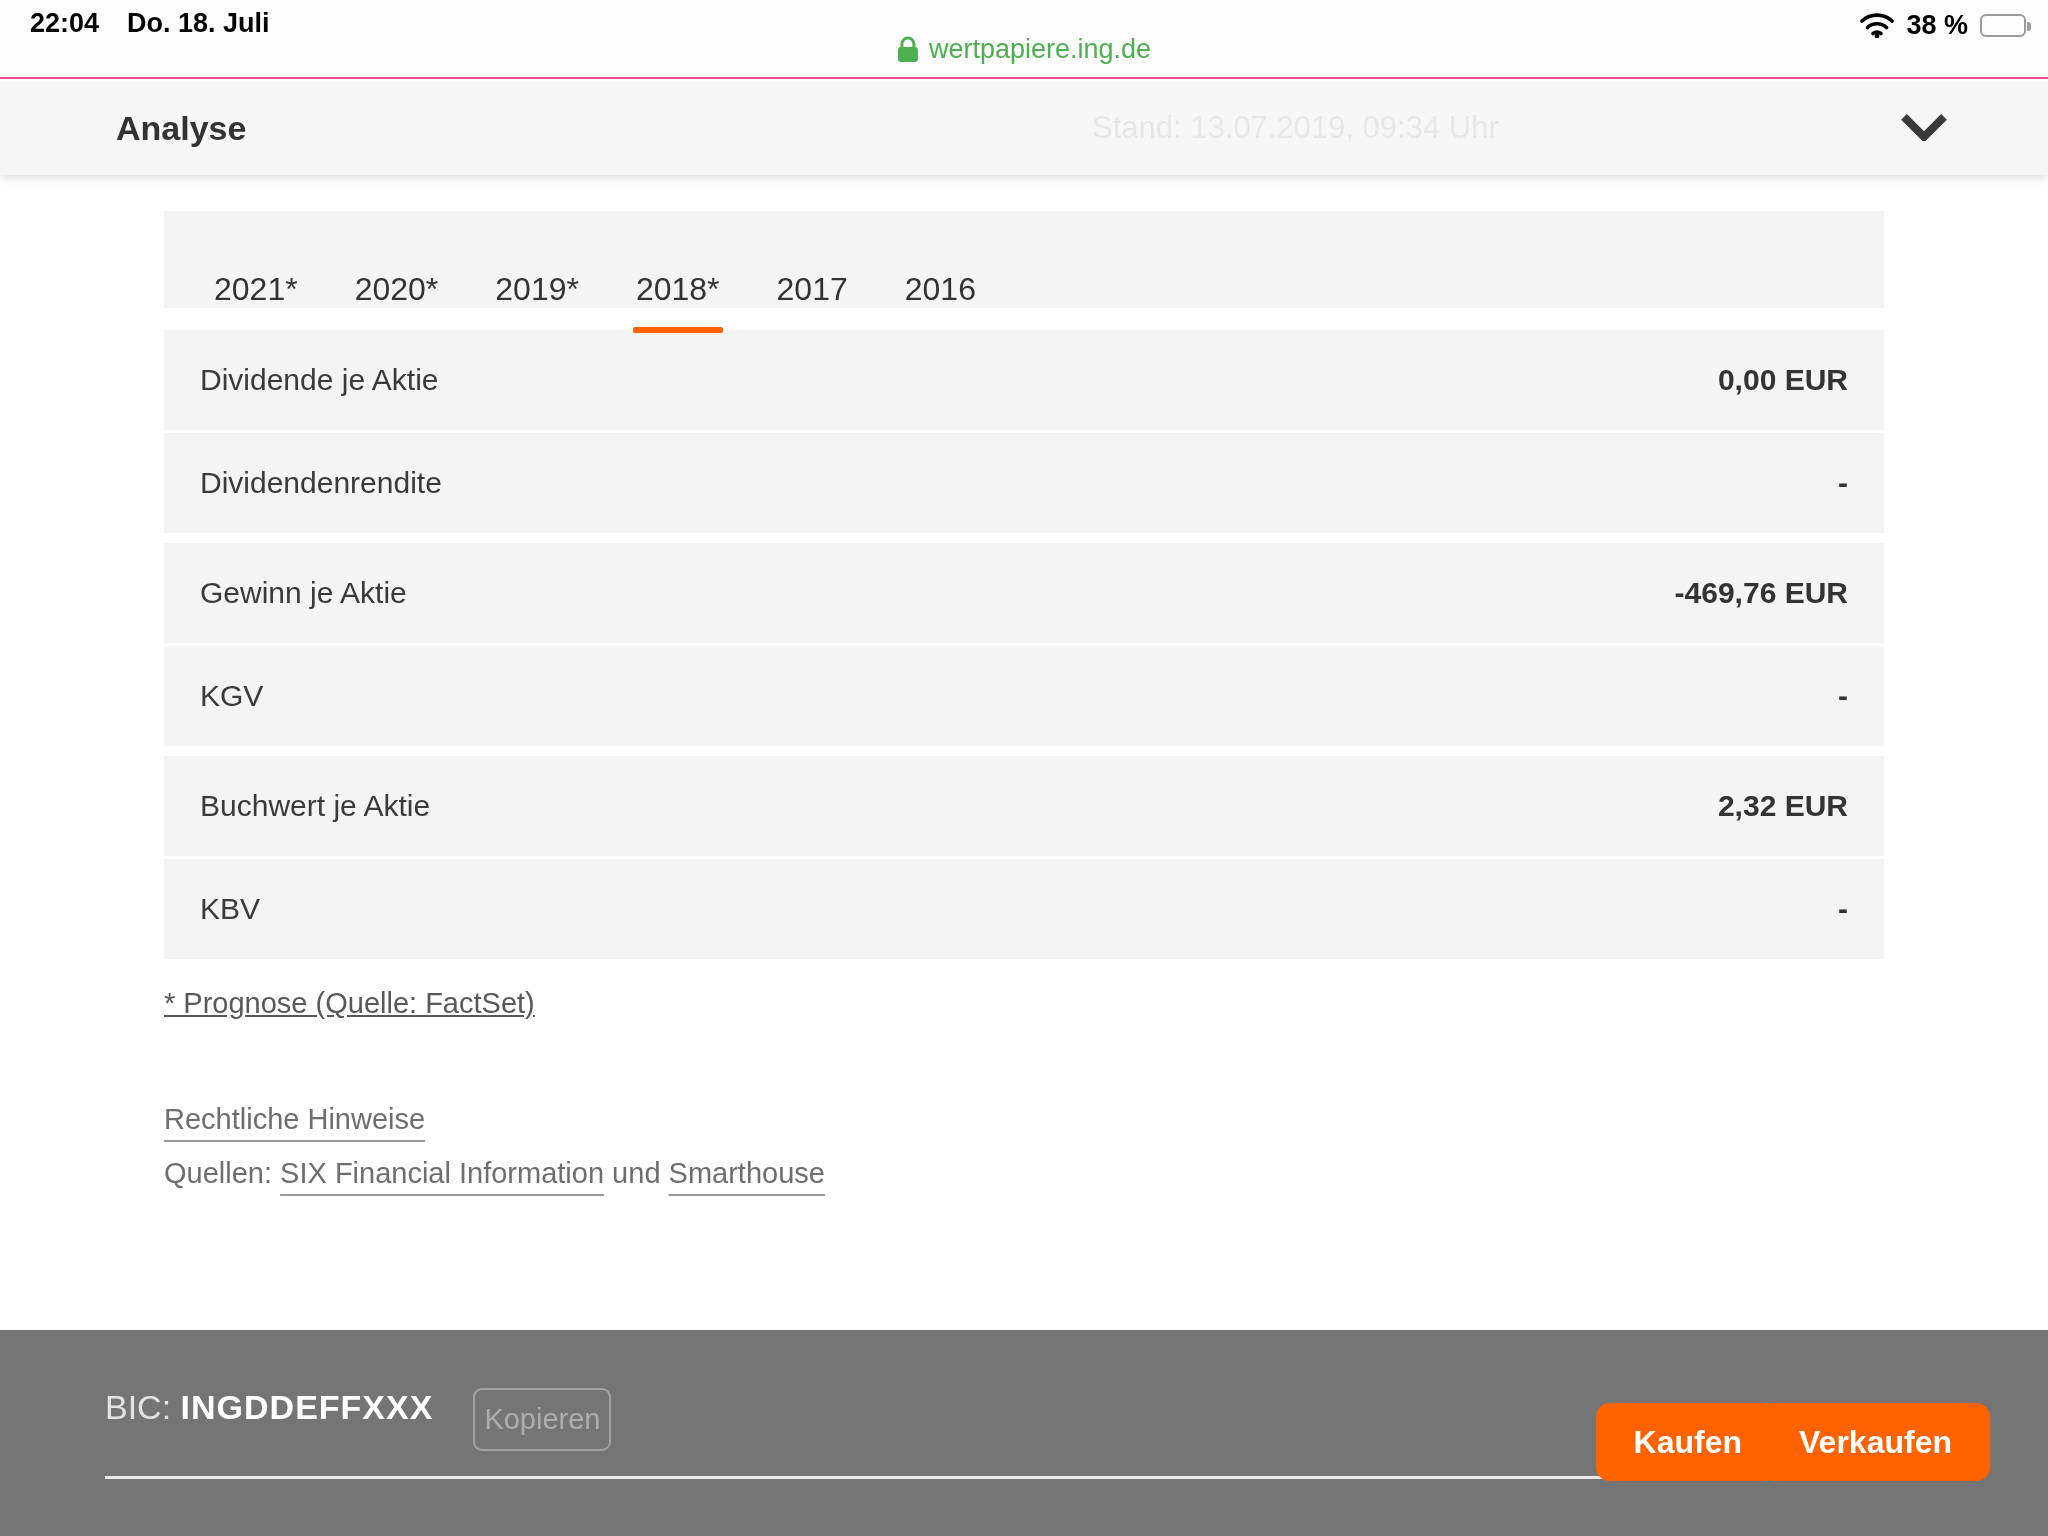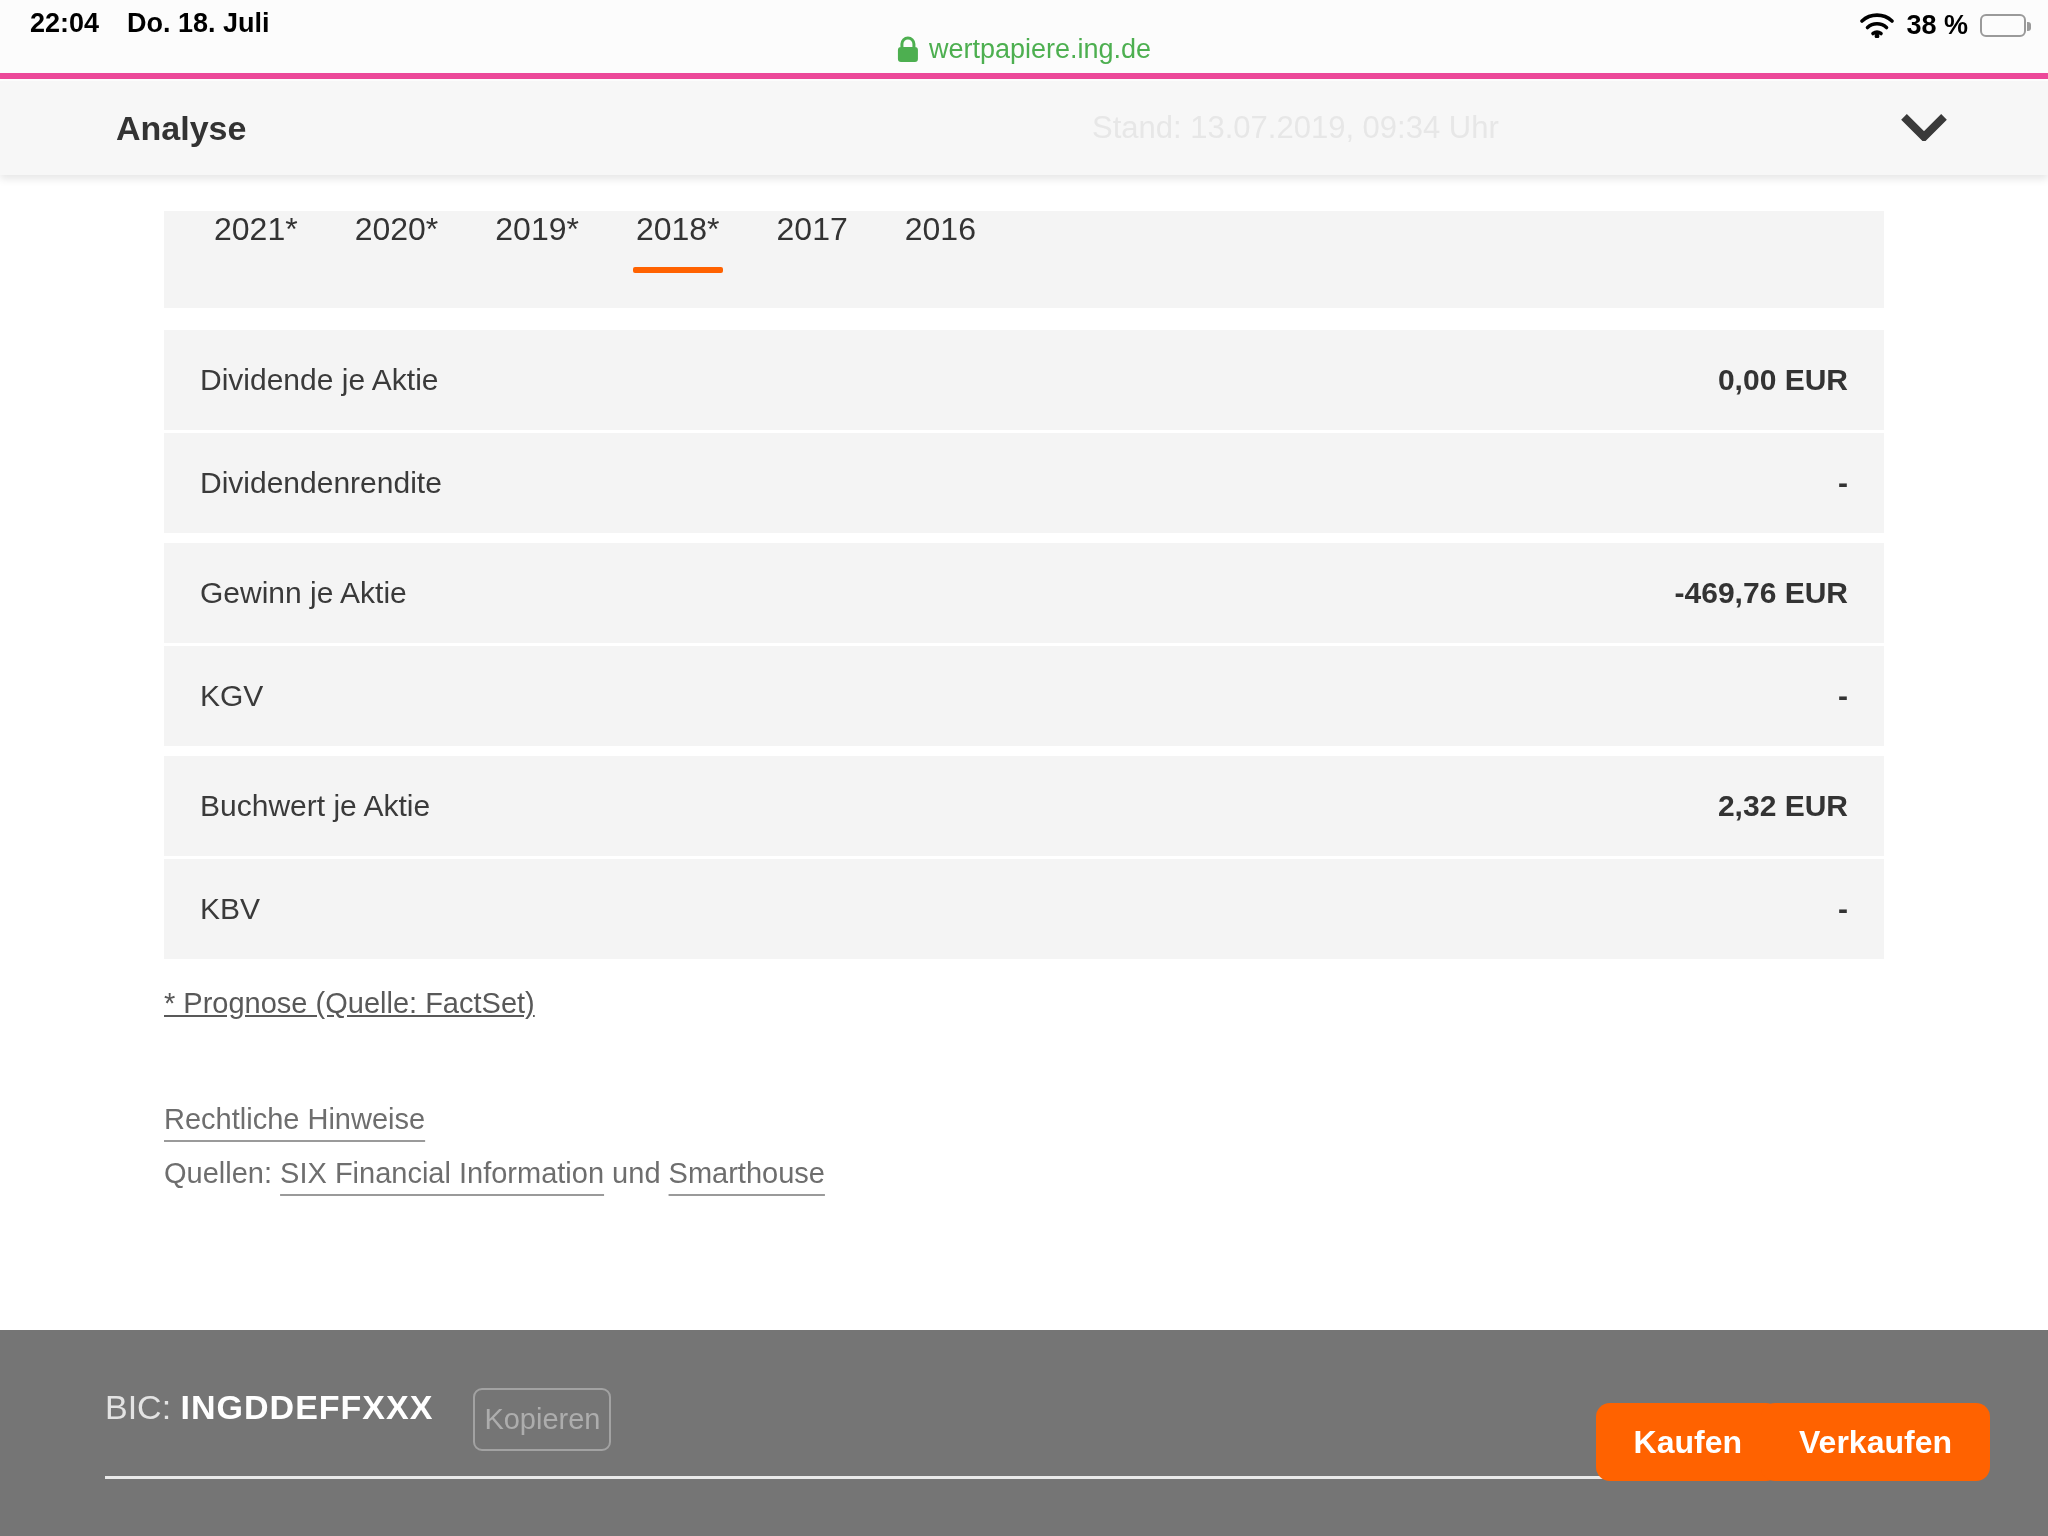--- a/index.html
+++ b/index.html
@@ -8,21 +8,21 @@
     font-family: "Liberation Sans", sans-serif;
     background: #ffffff;
     color: #333333;
     position: relative;
   }
 
   
   .chrome {
     position: absolute; top: 0; left: 0; right: 0; height: 79px;
     background: #fcfcfc;
-    border-bottom: 6px solid #ec4899;
+    border-bottom: 2px solid #ec4899;
   }
   .status-left {
     position: absolute; top: 8px; left: 30px;
     display: flex; gap: 28px;
     font-size: 27px; font-weight: 600; color: #000;
   }
   .status-right {
     position: absolute; top: 10px; right: 22px;
     display: flex; align-items: center; gap: 12px;
     font-size: 27px; font-weight: 600; color: #000;
@@ -64,21 +64,21 @@
 
   
   .content { position: absolute; top: 175px; left: 0; right: 0; }
   .inner { padding: 0 164px; }
   h1.section-title {
     margin: 68px 0 0 0; font-size: 40px; font-weight: 700; color: #333;
   }
 
   .tabs {
     margin-top: 36px; height: 97px; background: #f4f4f4;
-    display: flex; align-items: flex-start; padding-left: 50px; gap: 57px;
+    display: flex; align-items: flex-end; padding-left: 50px; gap: 57px;
   }
   .tab {
     position: relative; font-size: 32px; color: #333; cursor: pointer;
     background: none; border: none; font-family: inherit;
   }
   .tab.active::after {
     content: ""; position: absolute; left: -3px; right: -3px; bottom: -25px;
     height: 6px; background: #FF6200; border-radius: 2px;
   }
 

